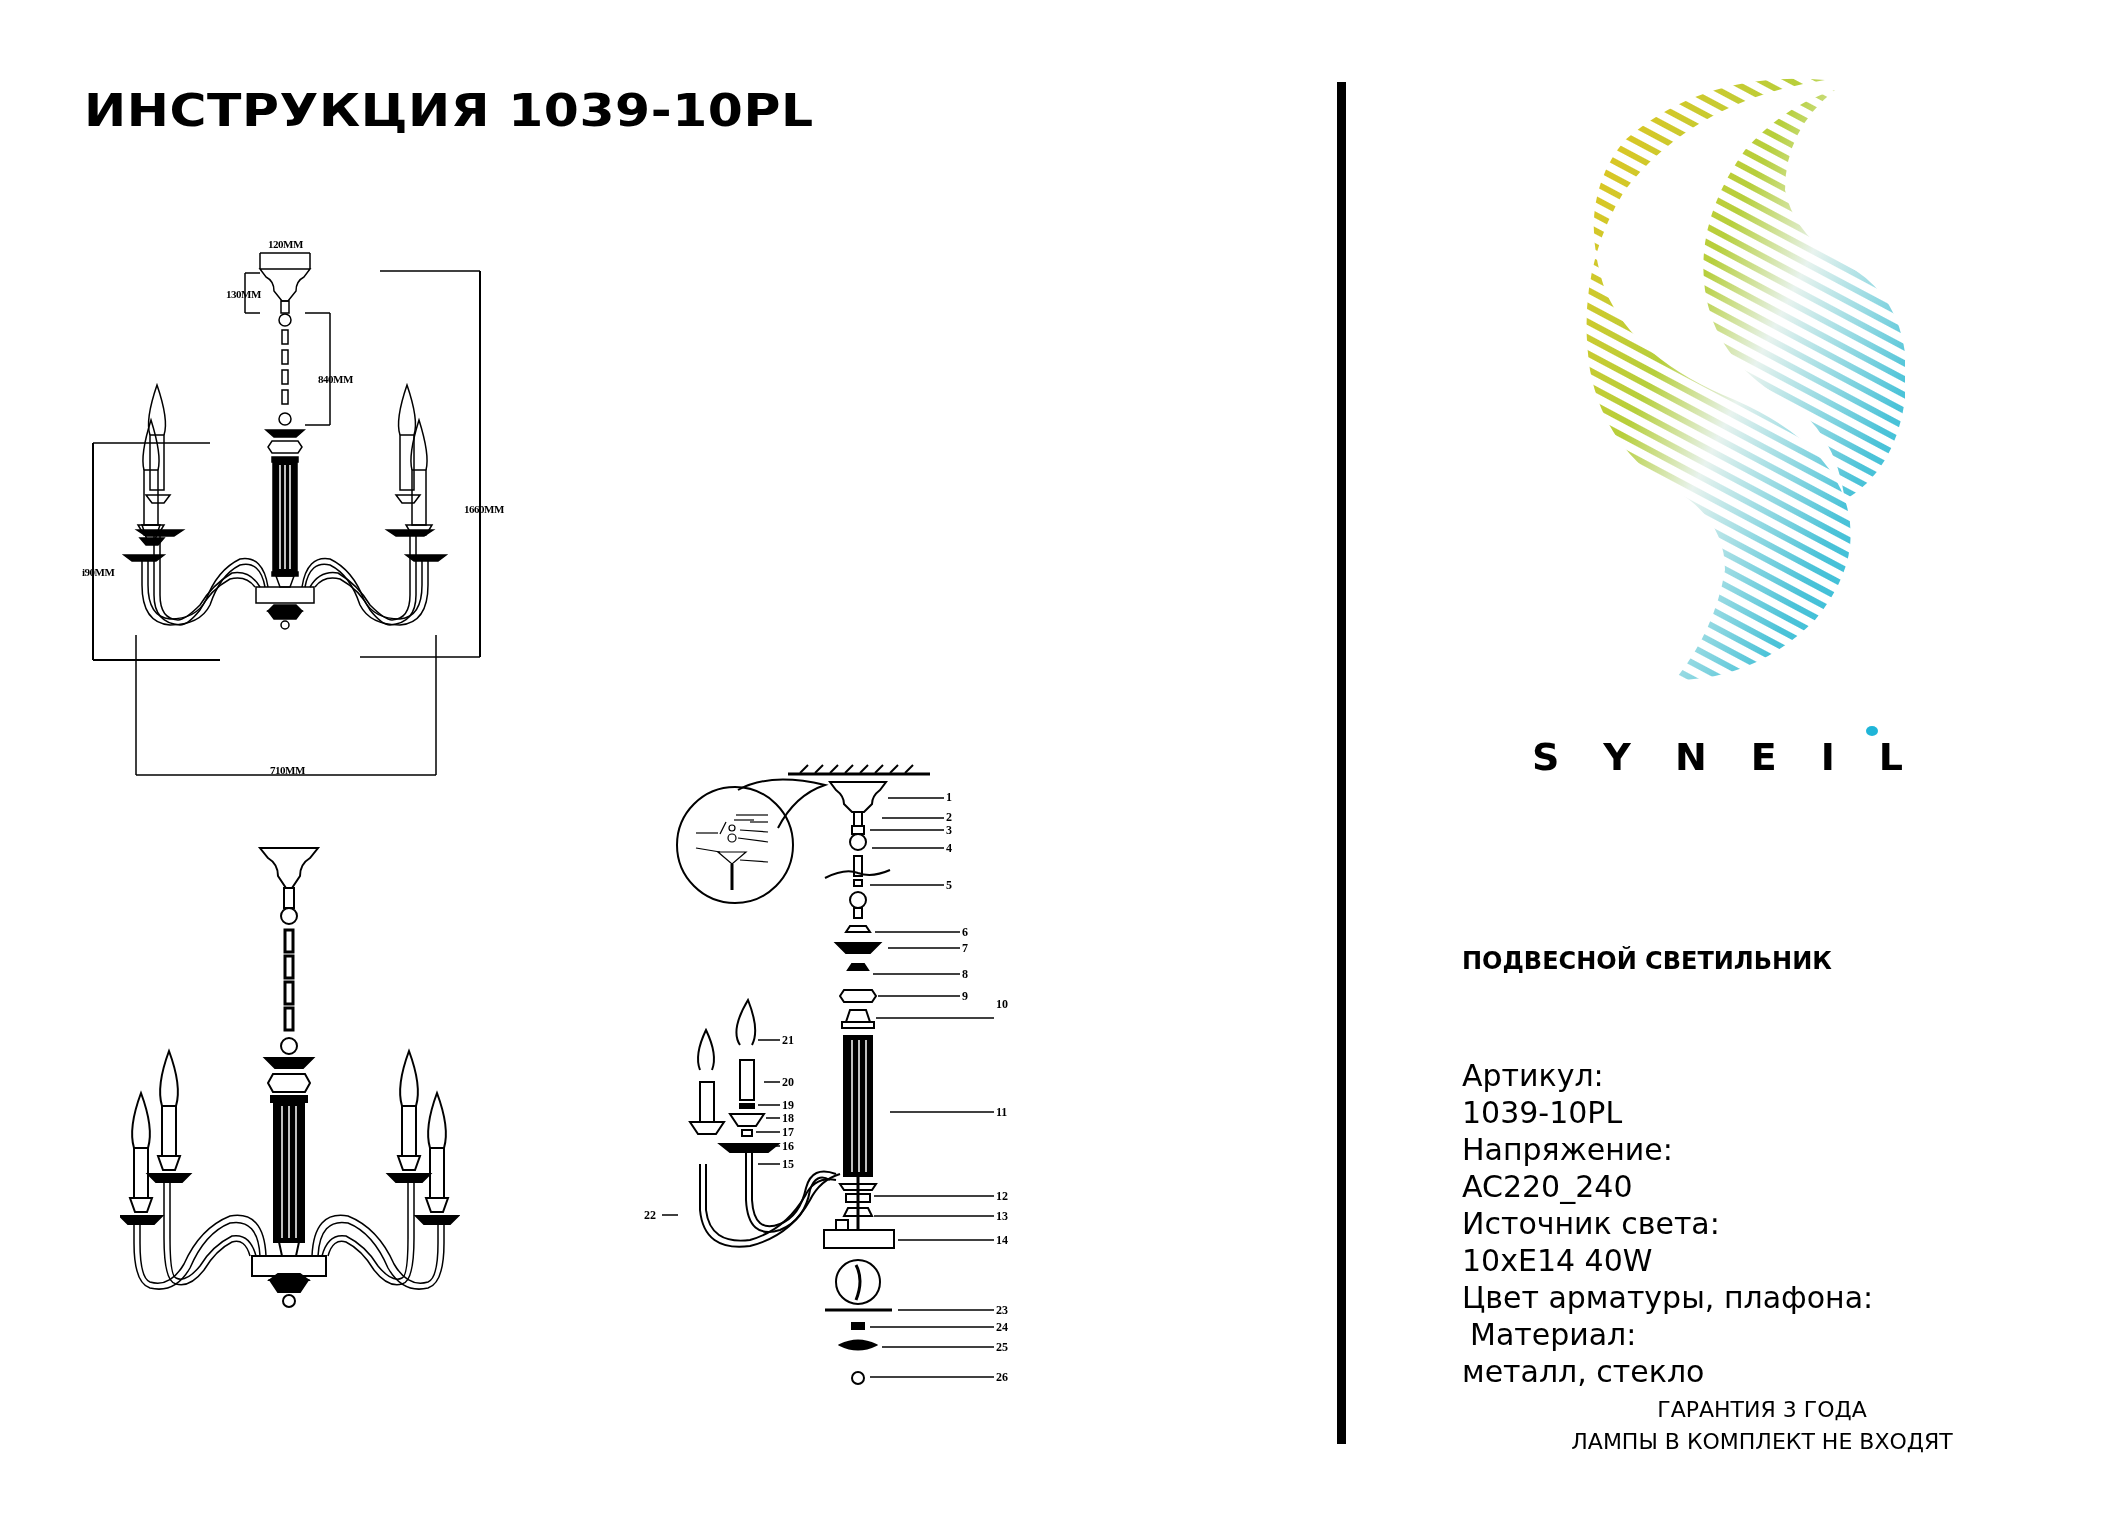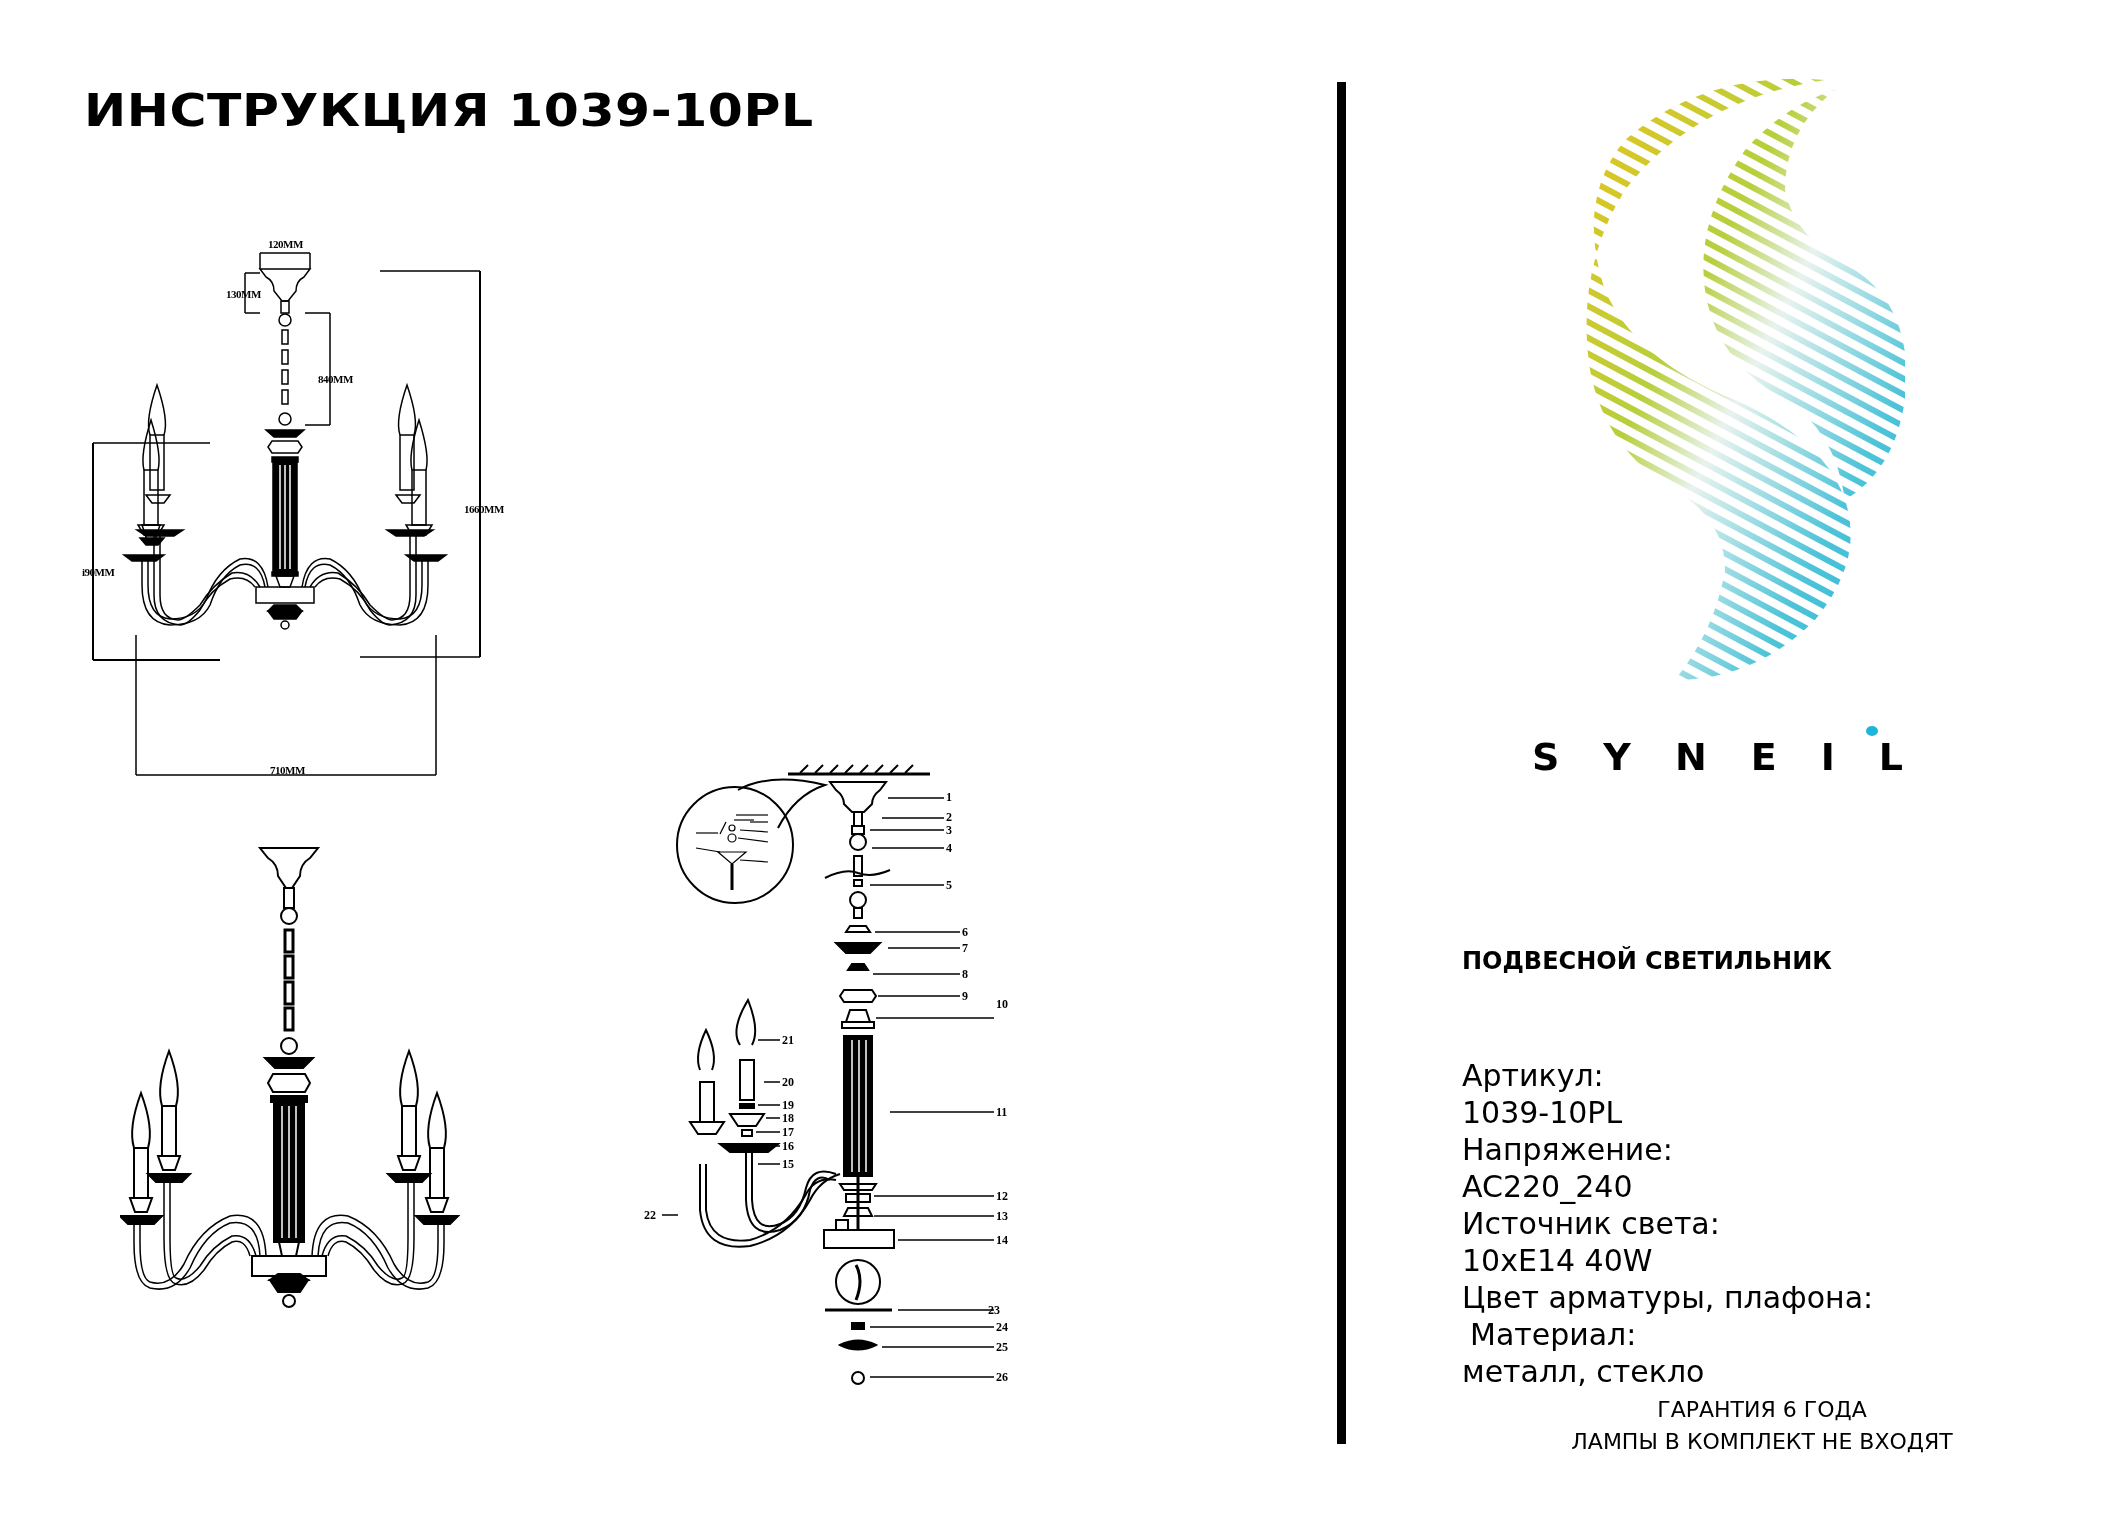--- a/index.html
+++ b/index.html
@@ -303,21 +303,21 @@
   <div class="abs part-num" style="left:336px; top:449px;">13</div>
   <div class="abs part-num" style="left:336px; top:473px;">14</div>
   <div class="abs part-num" style="left:122px; top:397px;">15</div>
   <div class="abs part-num" style="left:122px; top:379px;">16</div>
   <div class="abs part-num" style="left:122px; top:365px;">17</div>
   <div class="abs part-num" style="left:122px; top:351px;">18</div>
   <div class="abs part-num" style="left:122px; top:338px;">19</div>
   <div class="abs part-num" style="left:122px; top:315px;">20</div>
   <div class="abs part-num" style="left:122px; top:273px;">21</div>
   <div class="abs part-num" style="left:-16px; top:448px;">22</div>
-  <div class="abs part-num" style="left:328px; top:543px;">23</div>
+  <div class="abs part-num" style="left:336px; top:543px;">23</div>
   <div class="abs part-num" style="left:336px; top:560px;">24</div>
   <div class="abs part-num" style="left:336px; top:580px;">25</div>
   <div class="abs part-num" style="left:336px; top:610px;">26</div>
 </div>
 
 <div class="abs" style="left:1585px; top:70px; width:320px; height:630px;">
   <svg width="320" height="630" viewBox="0 0 320 630">
     <defs>
       <linearGradient id="sg" x1="0" y1="0" x2="1" y2="1">
         <stop offset="0" stop-color="#e9c21a"></stop>
@@ -361,15 +361,15 @@
   <div class="spec-row single">
     <span>Цвет арматуры, плафона:</span>
   </div>
   <div class="spec-row indent">
     <span class="spec-label">Материал:</span>
     <span>металл, стекло</span>
   </div>
 </div>
 
 <div class="abs footer">
-  <div>ГАРАНТИЯ 6 ГОДА</div>
+  <div>ГАРАНТИЯ 3 ГОДА</div>
   <div>ЛАМПЫ В КОМПЛЕКТ НЕ ВХОДЯТ</div>
 </div>
 
 </body></html>

